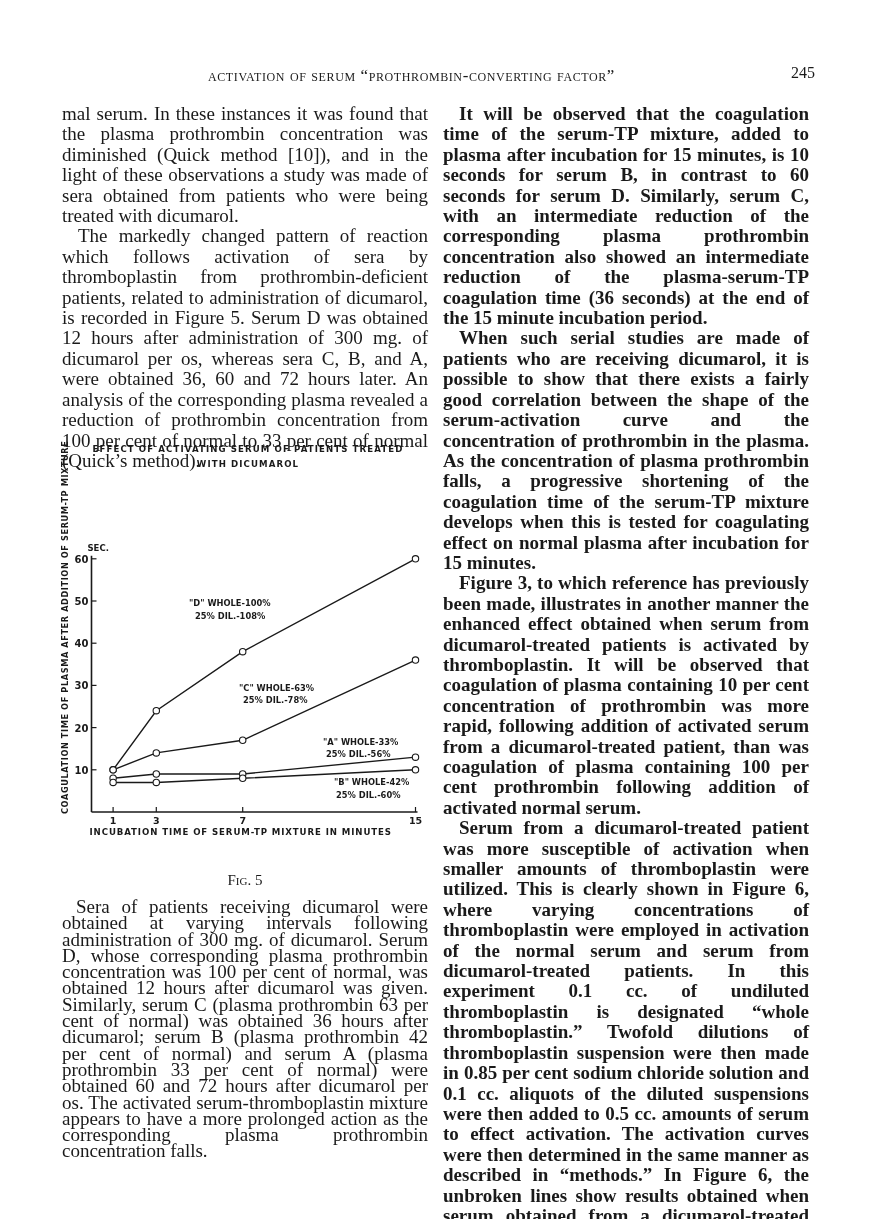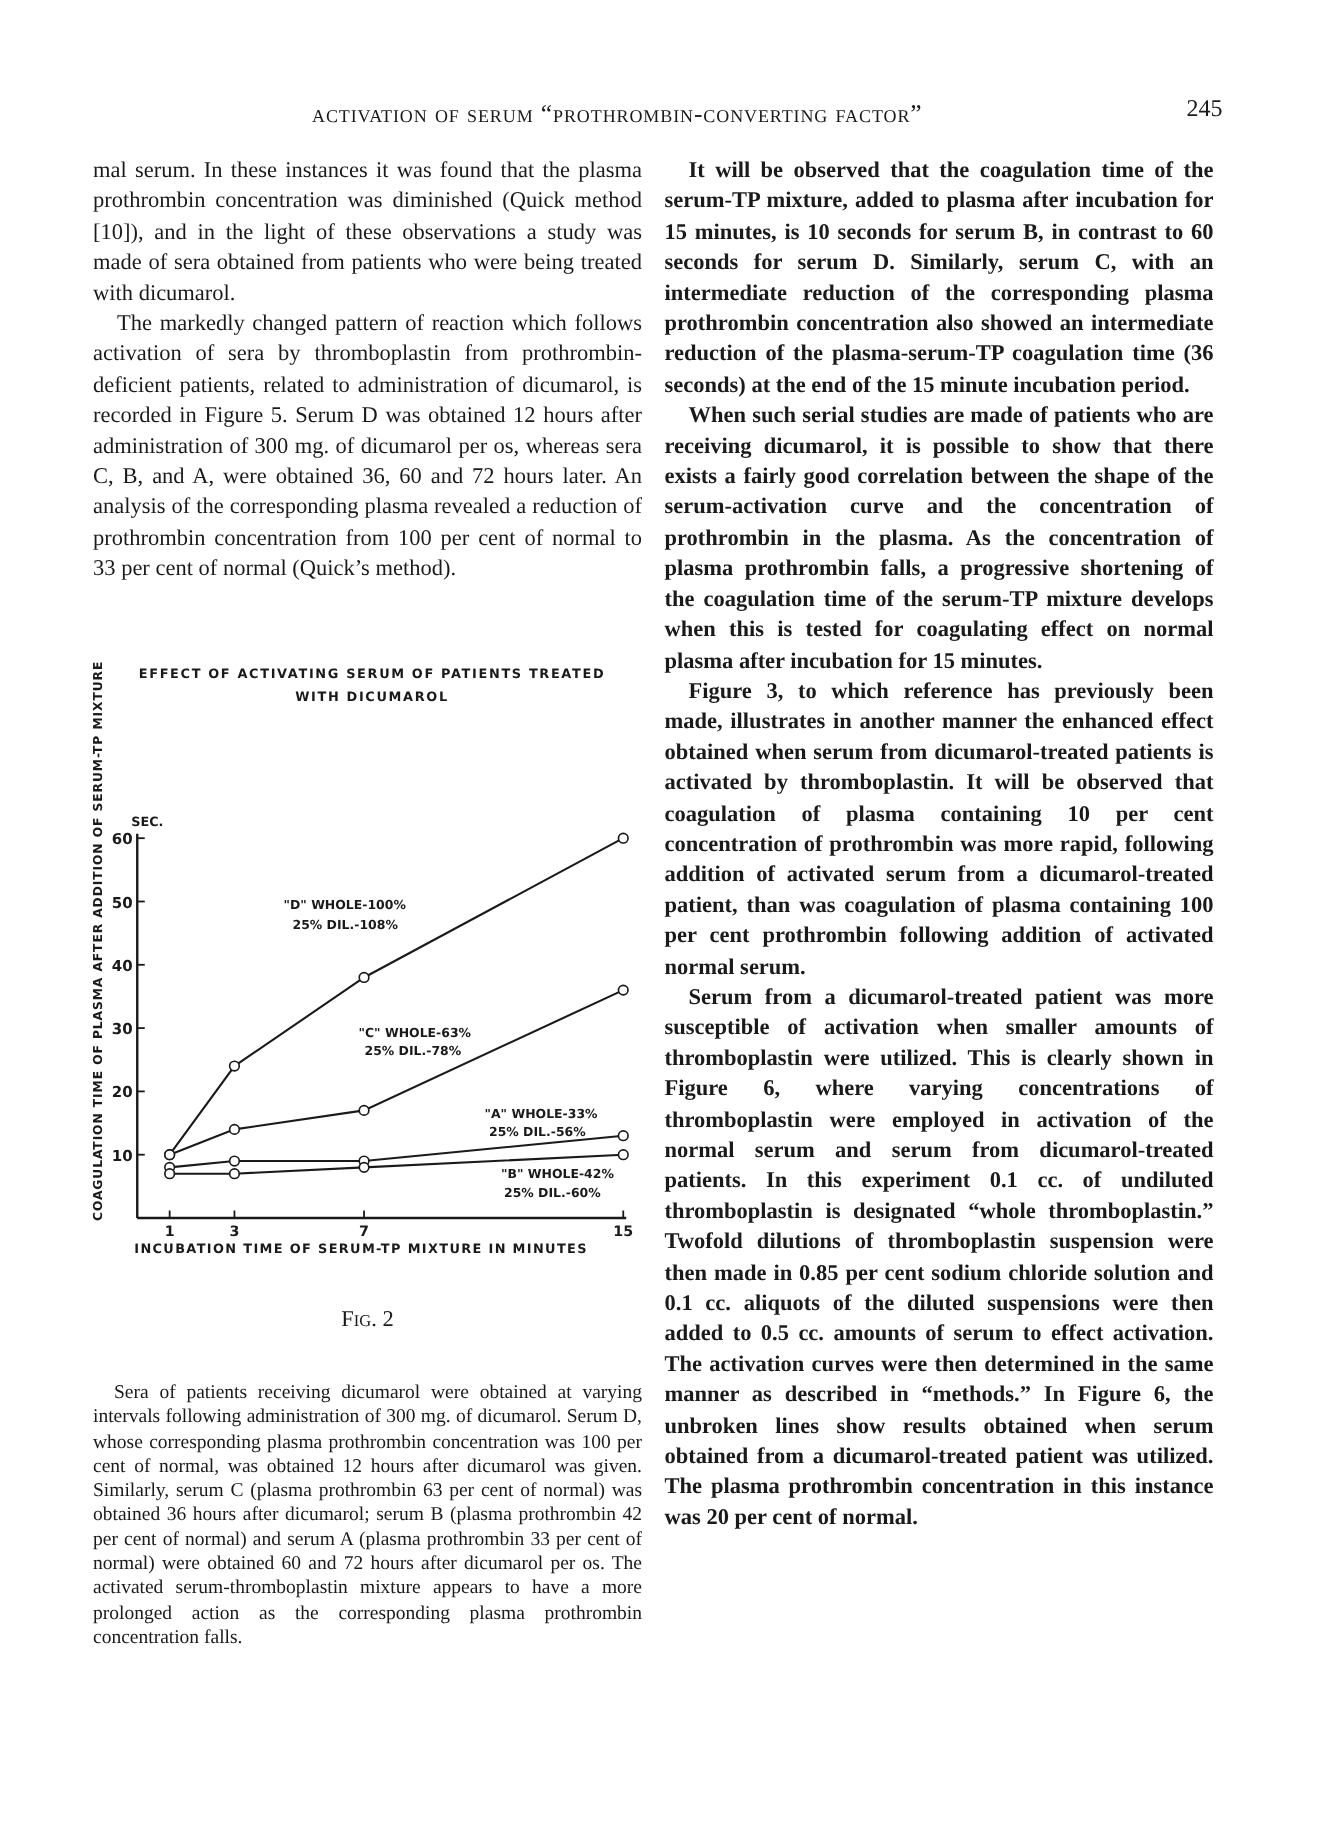--- a/index.html
+++ b/index.html
@@ -1,28 +1,28 @@
 <!DOCTYPE html>
 <html><head>
 <meta charset="utf-8">
 <style>
   html, body { margin: 0; padding: 0; background: #ffffff; }
   body { width: 880px; height: 1219px; position: relative; overflow: hidden; color: #1a1a1a; font-family: "Liberation Serif", "DejaVu Serif", serif; }
   .running-head { position: absolute; top: 66px; left: 0; width: 880px; height: 22px; }
   .running-title { position: absolute; left: 208px; top: 0; font-size: 17px; letter-spacing: 0.6px; font-variant: small-caps; text-transform: lowercase; }
   .page-number { position: absolute; left: 791px; top: -2px; font-size: 16px; }
-  .col { position: absolute; font-size: 15px; line-height: 20.4px; text-align: justify; }
+  .col { position: absolute; font-size: 19px; line-height: 20.4px; text-align: justify; }
   .col p { margin: 0; text-indent: 16px; }
   .col p.noindent { text-indent: 0; }
   .col-left { left: 62px; top: 104px; width: 366px; }
   .col-right { left: 443px; top: 104px; width: 366px; font-weight: bold; }
   .figure { position: absolute; left: 58px; top: 438px; width: 372px; height: 420px; }
   .figure svg { position: absolute; left: 0; top: 0; }
   .fig-label { position: absolute; left: 62px; top: 872px; width: 366px; text-align: center; font-size: 15px; font-variant: small-caps; }
-  .caption { position: absolute; left: 62px; top: 920px; width: 366px; font-size: 13px; line-height: 16.3px; text-align: justify; }
+  .caption { position: absolute; left: 62px; top: 899px; width: 366px; font-size: 19px; line-height: 16.3px; text-align: justify; }
   .caption p { margin: 0; text-indent: 14px; }
   .chart-txt { font-family: "DejaVu Sans", sans-serif; font-weight: bold; fill: #1a1a1a; }
 </style>
 </head>
 <body>
 
 <div class="running-head">
   <span class="running-title">Activation of serum “prothrombin-converting factor”</span>
   <span class="page-number">245</span>
 </div>
@@ -85,21 +85,21 @@
       <polyline points="55.099999999999994,344.46000000000004 98.30000000000001,344.46000000000004 184.70000000000002,340.24 357.5,331.79999999999995" fill="none" stroke="#1a1a1a" stroke-width="1.4"></polyline>
       <circle cx="55.099999999999994" cy="344.46000000000004" r="3.2" fill="#fff" stroke="#1a1a1a" stroke-width="1.1"></circle>
       <circle cx="98.30000000000001" cy="344.46000000000004" r="3.2" fill="#fff" stroke="#1a1a1a" stroke-width="1.1"></circle>
       <circle cx="184.70000000000002" cy="340.24" r="3.2" fill="#fff" stroke="#1a1a1a" stroke-width="1.1"></circle>
       <circle cx="357.5" cy="331.79999999999995" r="3.2" fill="#fff" stroke="#1a1a1a" stroke-width="1.1"></circle>
       <text x="276" y="347" font-size="8.3" class="chart-txt">"B" WHOLE-42%</text>
       <text x="278" y="360" font-size="8.3" class="chart-txt">25% DIL.-60%</text>
     </svg>
 </div>
 
-<div class="fig-label">Fig. 2</div>
+<div class="fig-label">Fig. 5</div>
 <div class="caption">
   <p>Sera of patients receiving dicumarol were obtained at varying intervals following administration of 300 mg. of dicumarol. Serum D, whose corresponding plasma prothrombin concentration was 100 per cent of normal, was obtained 12 hours after dicumarol was given. Similarly, serum C (plasma prothrombin 63 per cent of normal) was obtained 36 hours after dicumarol; serum B (plasma prothrombin 42 per cent of normal) and serum A (plasma prothrombin 33 per cent of normal) were obtained 60 and 72 hours after dicumarol per os. The activated serum-thromboplastin mixture appears to have a more prolonged action as the corresponding plasma prothrombin concentration falls.</p>
 </div>
 
 <div class="col col-right">
   <p>It will be observed that the coagulation time of the serum-TP mixture, added to plasma after incubation for 15 minutes, is 10 seconds for serum B, in contrast to 60 seconds for serum D. Similarly, serum C, with an intermediate reduction of the corresponding plasma prothrombin concentration also showed an intermediate reduction of the plasma-serum-TP coagulation time (36 seconds) at the end of the 15 minute incubation period.</p>
   <p>When such serial studies are made of patients who are receiving dicumarol, it is possible to show that there exists a fairly good correlation between the shape of the serum-activation curve and the concentration of prothrombin in the plasma. As the concentration of plasma prothrombin falls, a progressive shortening of the coagulation time of the serum-TP mixture develops when this is tested for coagulating effect on normal plasma after incubation for 15 minutes.</p>
   <p>Figure 3, to which reference has previously been made, illustrates in another manner the enhanced effect obtained when serum from dicumarol-treated patients is activated by thromboplastin. It will be observed that coagulation of plasma containing 10 per cent concentration of prothrombin was more rapid, following addition of activated serum from a dicumarol-treated patient, than was coagulation of plasma containing 100 per cent prothrombin following addition of activated normal serum.</p>
   <p>Serum from a dicumarol-treated patient was more susceptible of activation when smaller amounts of thromboplastin were utilized. This is clearly shown in Figure 6, where varying concentrations of thromboplastin were employed in activation of the normal serum and serum from dicumarol-treated patients. In this experiment 0.1 cc. of undiluted thromboplastin is designated “whole thromboplastin.” Twofold dilutions of thromboplastin suspension were then made in 0.85 per cent sodium chloride solution and 0.1 cc. aliquots of the diluted suspensions were then added to 0.5 cc. amounts of serum to effect activation. The activation curves were then determined in the same manner as described in “methods.” In Figure 6, the unbroken lines show results obtained when serum obtained from a dicumarol-treated patient was utilized. The plasma prothrombin concentration in this instance was 20 per cent of normal.</p>
 </div>

